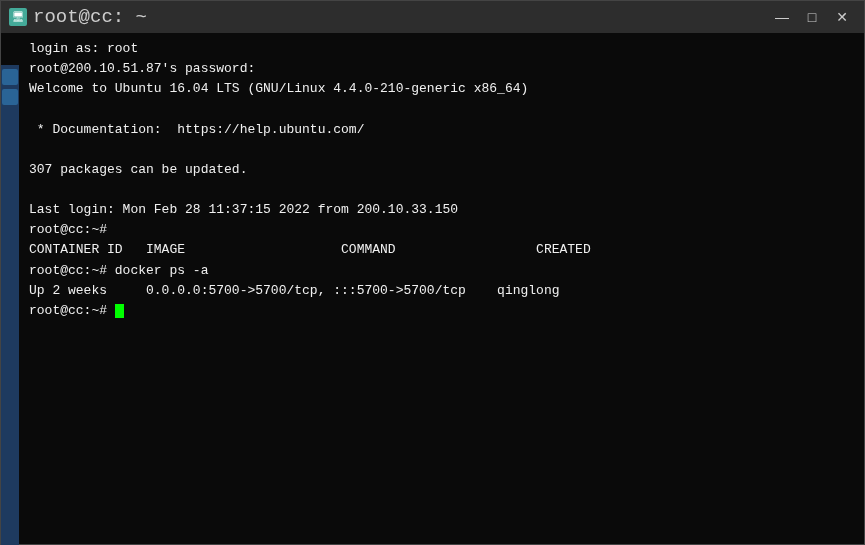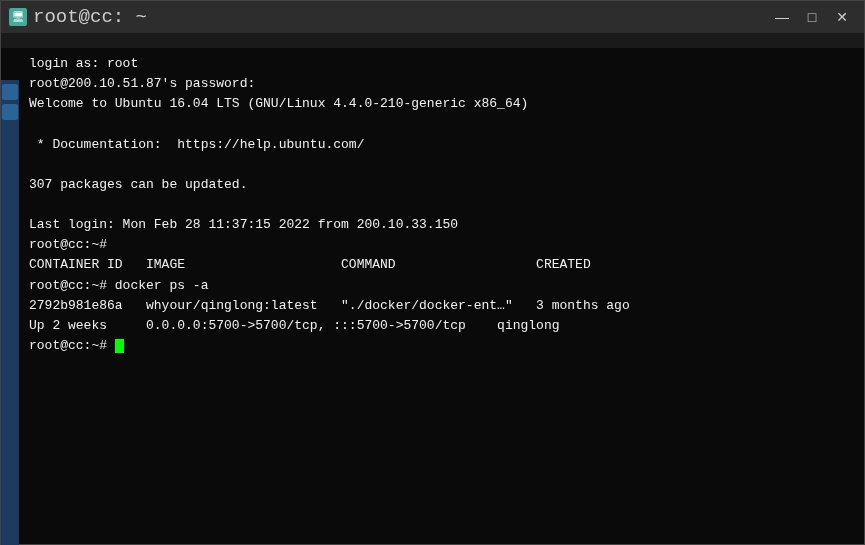--- a/index.html
+++ b/index.html
@@ -90,21 +90,20 @@
       height: 16px;
       background: #2a6496;
       border-radius: 2px;
     }
 
     .terminal-area {
       flex: 1;
       background: #0a0a0a;
       position: relative;
       display: flex;
-      margin-top: 15px;
     }
 
     .terminal-content {
       flex: 1;
       padding: 6px 10px 6px 28px;
       color: #f0f0f0;
       font-size: 13px;
       line-height: 1.55;
       overflow: hidden;
     }
@@ -176,20 +175,19 @@
       <span class="line">Welcome to Ubuntu 16.04 LTS (GNU/Linux 4.4.0-210-generic x86_64)</span>
       <span class="line">&nbsp;</span>
       <span class="line"> * Documentation:  https://help.ubuntu.com/</span>
       <span class="line">&nbsp;</span>
       <span class="line">307 packages can be updated.</span>
       <span class="line">&nbsp;</span>
       <span class="line">Last login: Mon Feb 28 11:37:15 2022 from 200.10.33.150</span>
       <span class="line">root@cc:~#</span>
       <span class="line">CONTAINER ID   IMAGE                    COMMAND                  CREATED</span>
       <span class="line">root@cc:~# docker ps -a</span>
-      <span class="line">2792b981e86a   whyour/qinglong:latest   "./docker/docker-ent…"   3 months ago</span>
       <span class="line">Up 2 weeks     0.0.0.0:5700-&gt;5700/tcp, :::5700-&gt;5700/tcp    qinglong</span>
       <span class="line">root@cc:~# <span class="green-cursor"></span></span>
     </div>
   </div>
 
 
 </div>
 
 </body></html>

